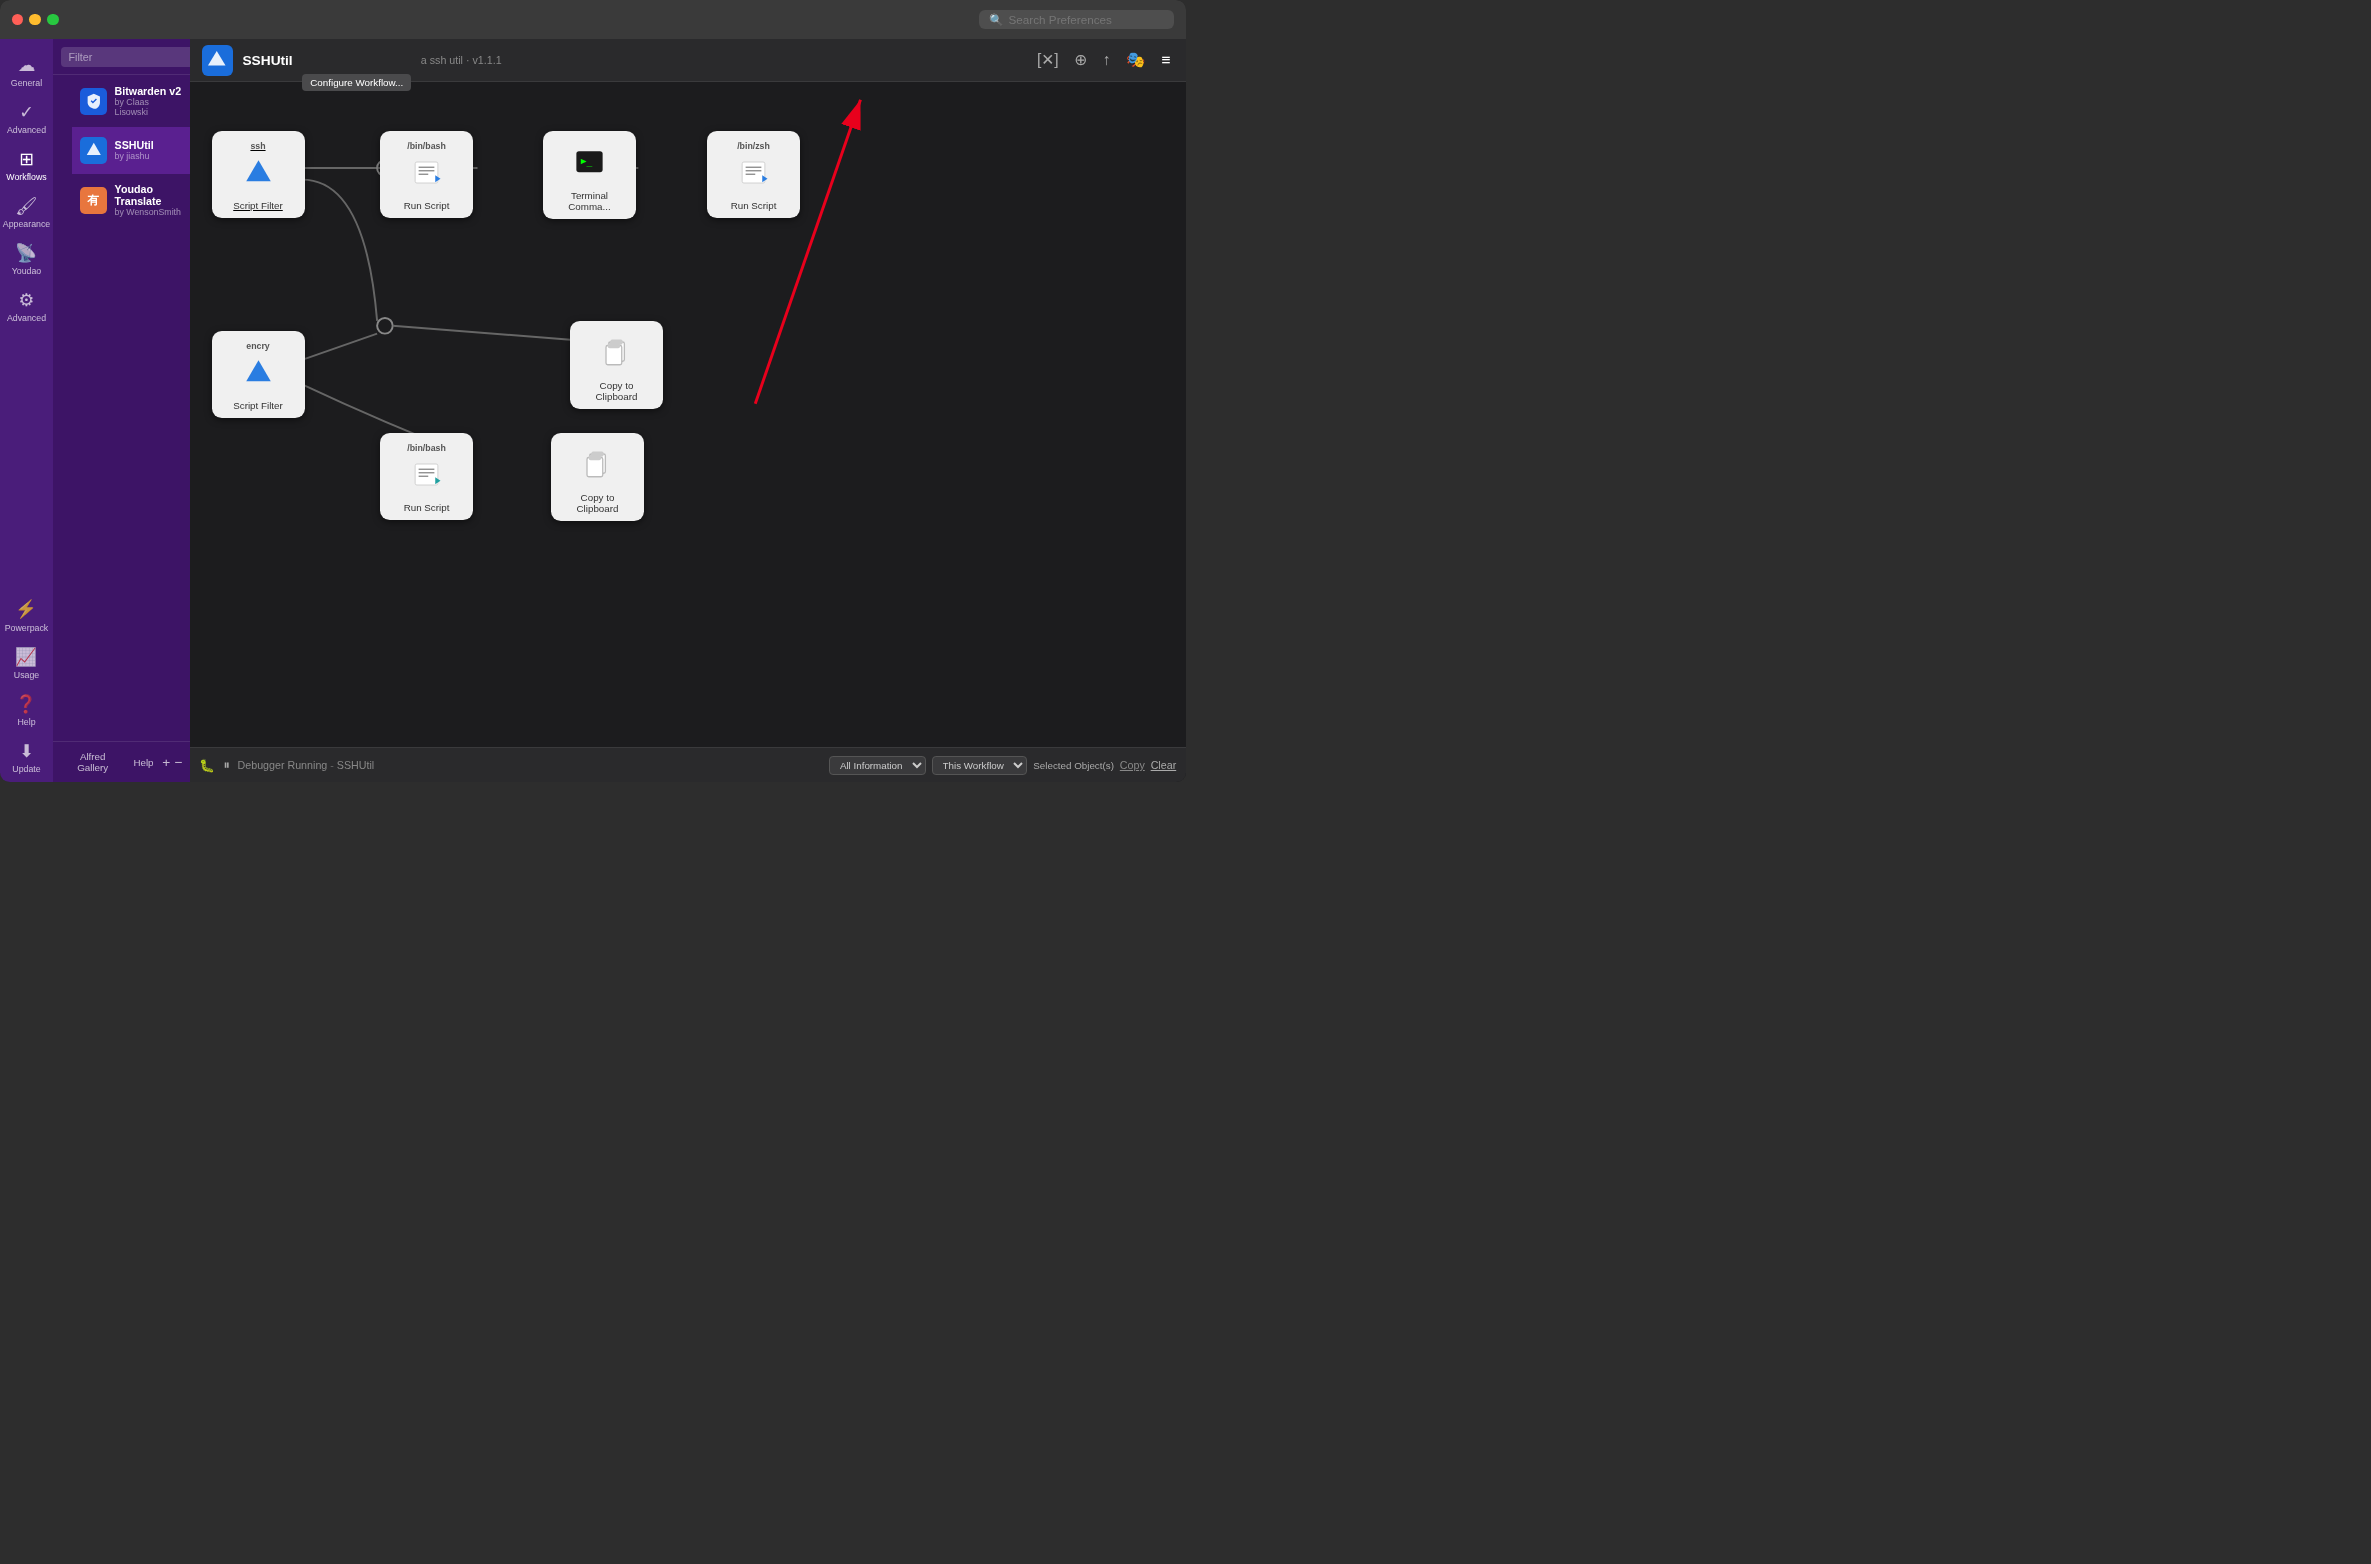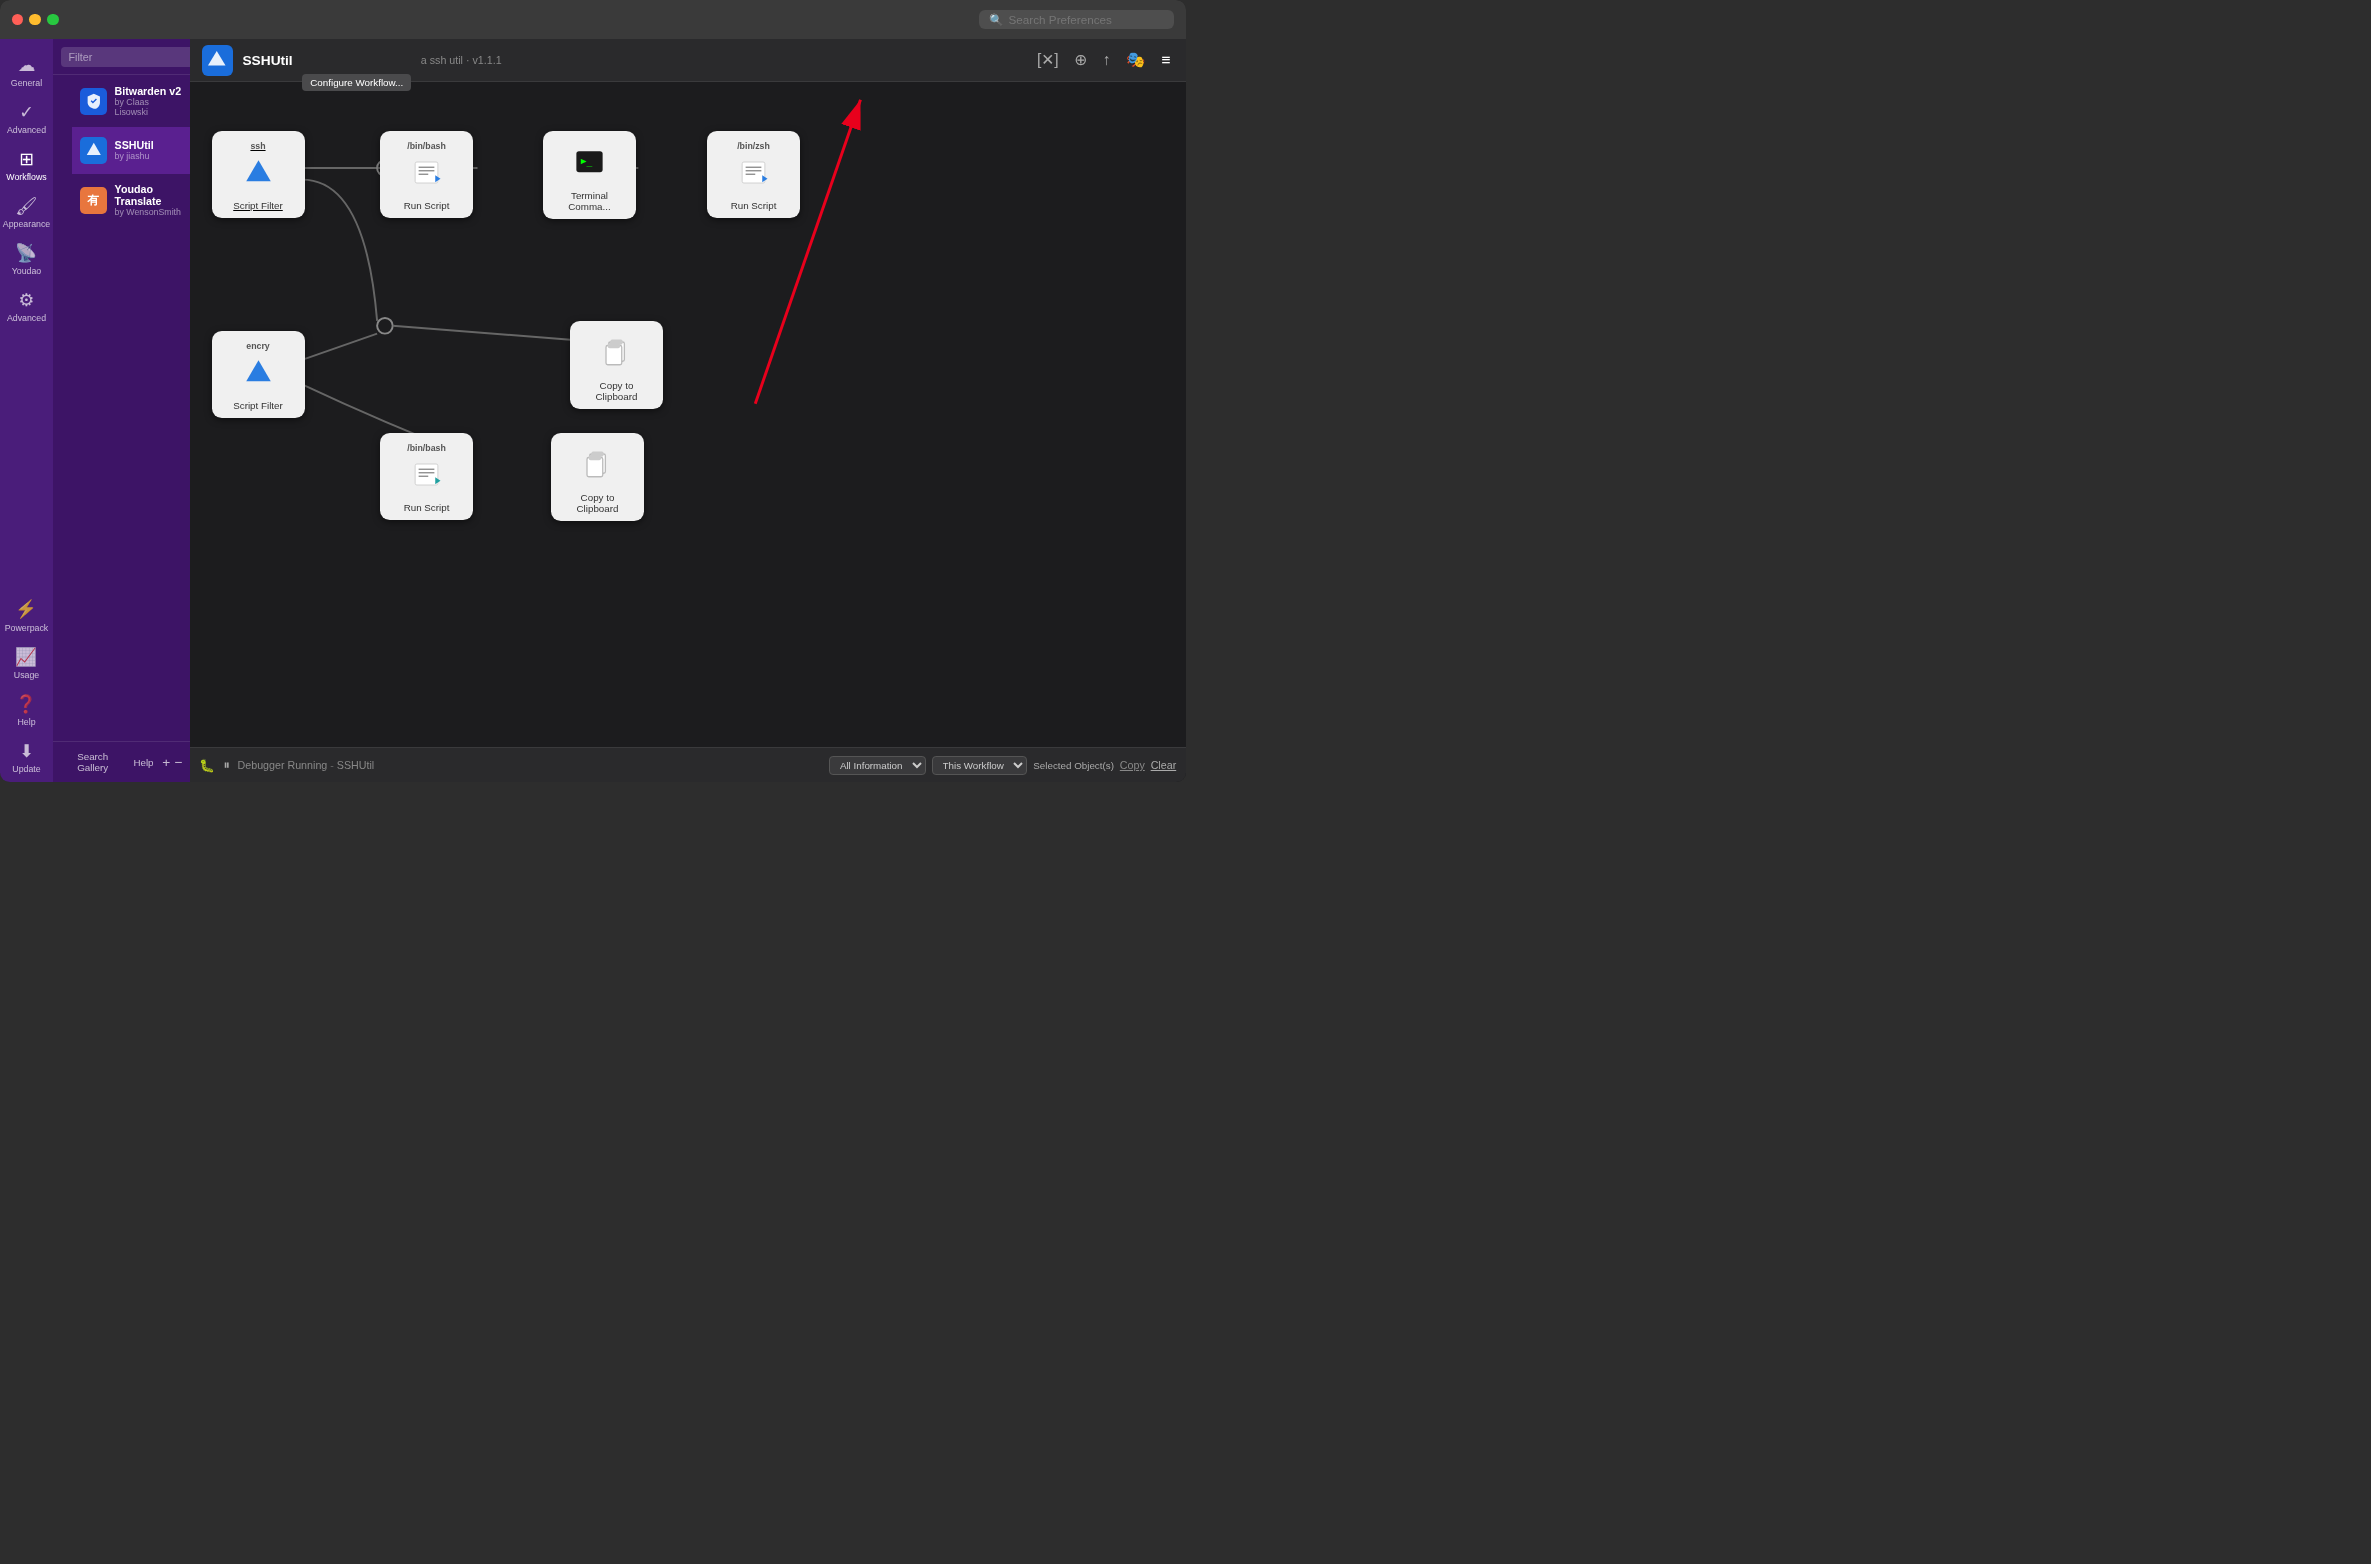--- a/index.html
+++ b/index.html
@@ -437,21 +437,21 @@
           <span style="color:white;font-size:11.7px;font-weight:bold;">有</span>
         </div>
         <div class="workflow-item-text">
           <div class="workflow-item-name">Youdao Translate</div>
           <div class="workflow-item-author">by WensonSmith</div>
         </div>
       </div>
     </div>
 
     <div class="workflow-list-footer">
-      <button class="gallery-btn">Search Gallery</button>
+      <button class="gallery-btn">Alfred Gallery</button>
       <button class="help-btn">Help</button>
       <button class="add-btn">+</button>
       <button class="remove-btn">−</button>
     </div>
   </div>
 
   <div class="canvas-area">
 
     <div class="canvas-header">
       <div class="wf-logo">

